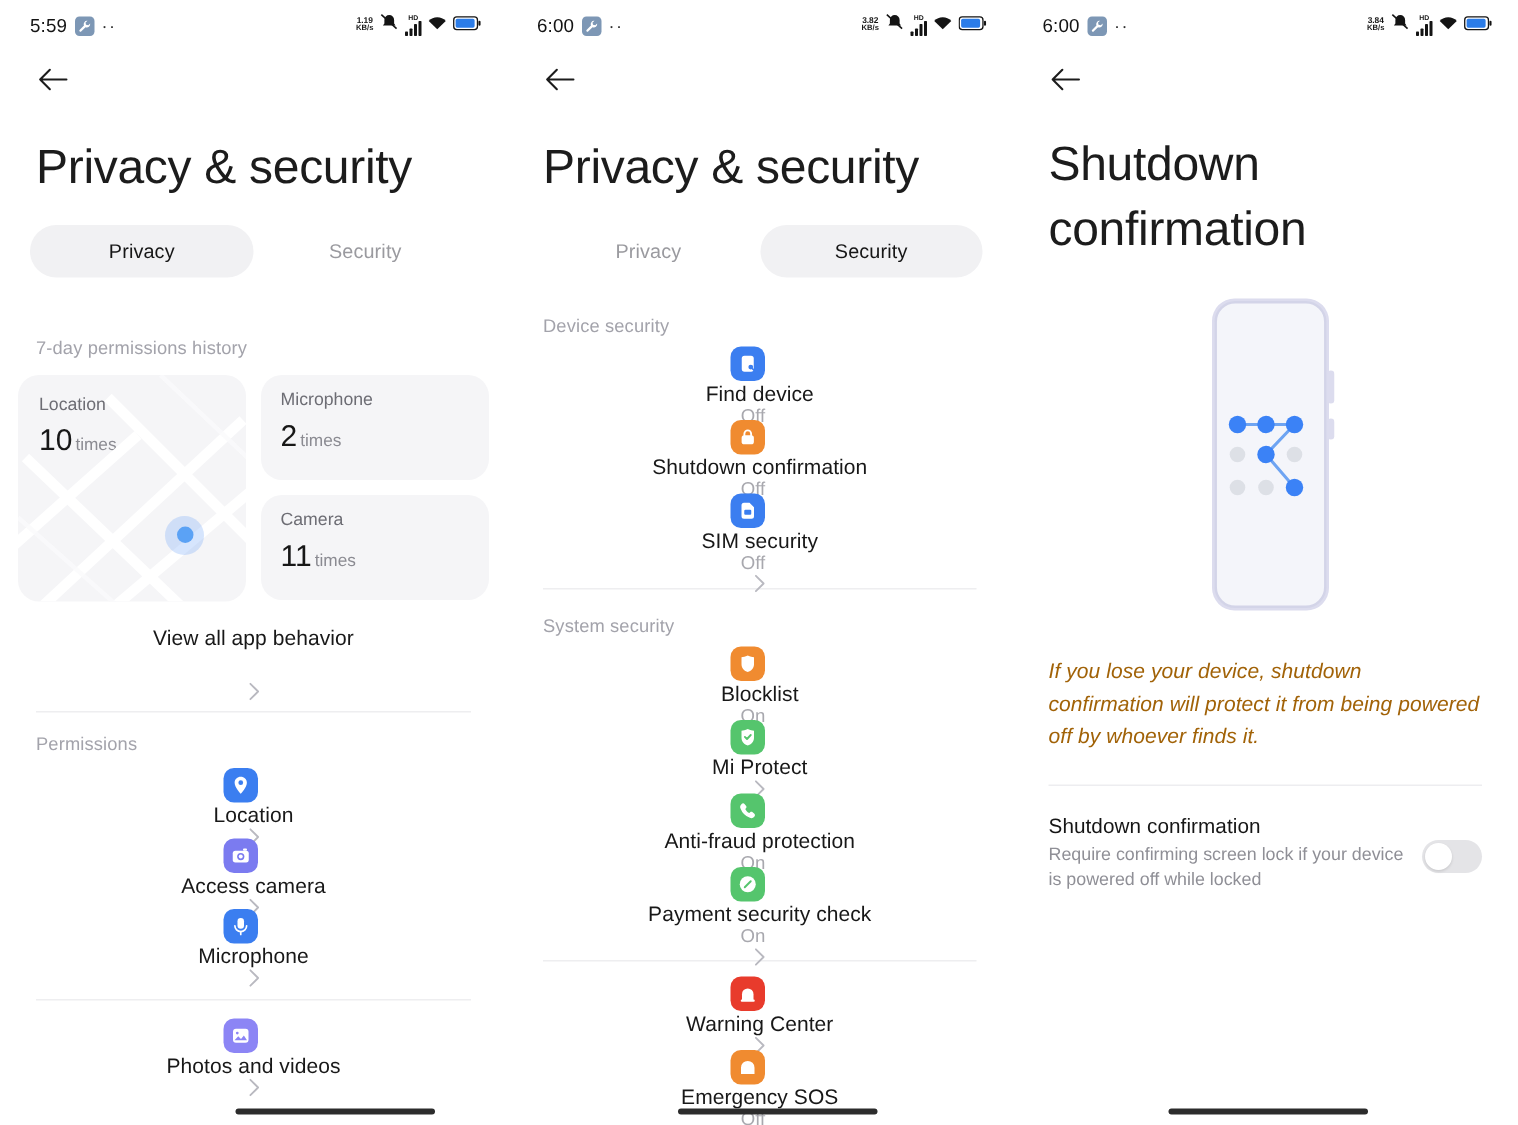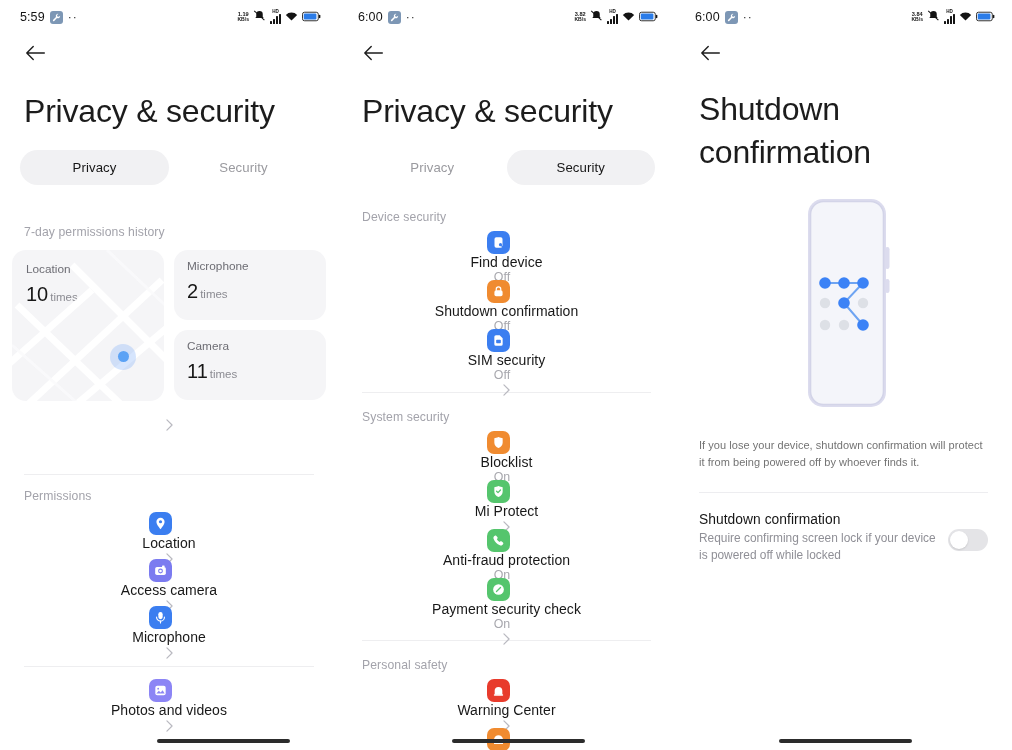--- a/index.html
+++ b/index.html
@@ -95,22 +95,22 @@
   }
   .row-label { font-size:14px; color:#181818; flex:1; letter-spacing:.05px; }
   .row-value { font-size:12.4px; color:#a8a8ae; margin-right:9px; }
   .chev { width:7px; height:12px; flex:0 0 7px; }
   .divider { height:1px; background:#eeeef0; margin:8px 24px; }
   .divider-b { height:1px; background:#eeeef0; margin:10px 24px; }
 
   
   .illus { display:flex; justify-content:center; margin-top:22px; }
   .desc {
-    padding:0 24px; margin-top:26px; font-size:11px; line-height:1.55;
-    color:#737373; letter-spacing:.05px;
+    padding:0 24px; margin-top:26px; font-size:14px; line-height:1.55;
+    color:#a16207; letter-spacing:.05px;font-style:italic;
   }
   .c-divider { height:1px; background:#ededf0; margin:21px 24px 0; }
   .setting-row {
     display:flex; align-items:center; padding:19px 24px 0; gap:12px;
   }
   .setting-text { flex:1; }
   .setting-title { font-size:13.8px; color:#161616; font-weight:500; letter-spacing:.05px; }
   .setting-sub { font-size:11.9px; color:#8f8f96; line-height:1.45; margin-top:3px; }
   .toggle {
     width:40px; height:22px; border-radius:11px; background:#e4e4e7;
@@ -222,20 +222,21 @@
           <div class="card-count"><span>2</span><small>times</small></div>
         </div>
         <div class="card card-sm">
           <div class="card-title">Camera</div>
           <div class="card-count"><span>11</span><small>times</small></div>
         </div>
       </div>
     </div>
 
     <div class="row row-tall" style="margin-top:16px">
+      <span class="row-label">View all app behavior</span>
       <span class="chev">
         <svg width="7" height="12" viewBox="0 0 8 14">
             <path d="M1 1l6 6-6 6" stroke="#b9b9c0" stroke-width="1.4" fill="none" stroke-linecap="round" stroke-linejoin="round"></path>
           </svg>
       </span>
     </div>
 
     <div class="divider"></div>
 
     <div class="section-label" style="margin-top:14px">Permissions</div>
@@ -460,21 +461,20 @@
         <span class="row-label">Payment security check</span>
         <span class="row-value">On</span>
         <span class="chev"><svg width="7" height="12" viewBox="0 0 8 14">
               <path d="M1 1l6 6-6 6" stroke="#b9b9c0" stroke-width="1.4" fill="none" stroke-linecap="round" stroke-linejoin="round"></path>
             </svg></span>
       </div>
     </div>
 
     <div class="divider-b" style="margin-top:13px"></div>
 
-    <div class="section-label" style="margin-top:17px">Personal safety</div>
     <div style="margin-top:7px">
       <div class="row row-tall">
         <span class="row-icon" style="background:#e83b2c">
           <svg width="15" height="15" viewBox="0 0 18 18">
               <path d="M4.4 14.2V9.3a4.6 4.6 0 0 1 9.2 0v4.9z" fill="#fff"></path>
               <rect x="3.4" y="13.6" width="11.2" height="1.8" rx=".9" fill="#fff"></rect>
             </svg>
         </span>
         <span class="row-label">Warning Center</span>
         <span class="row-value"></span>

